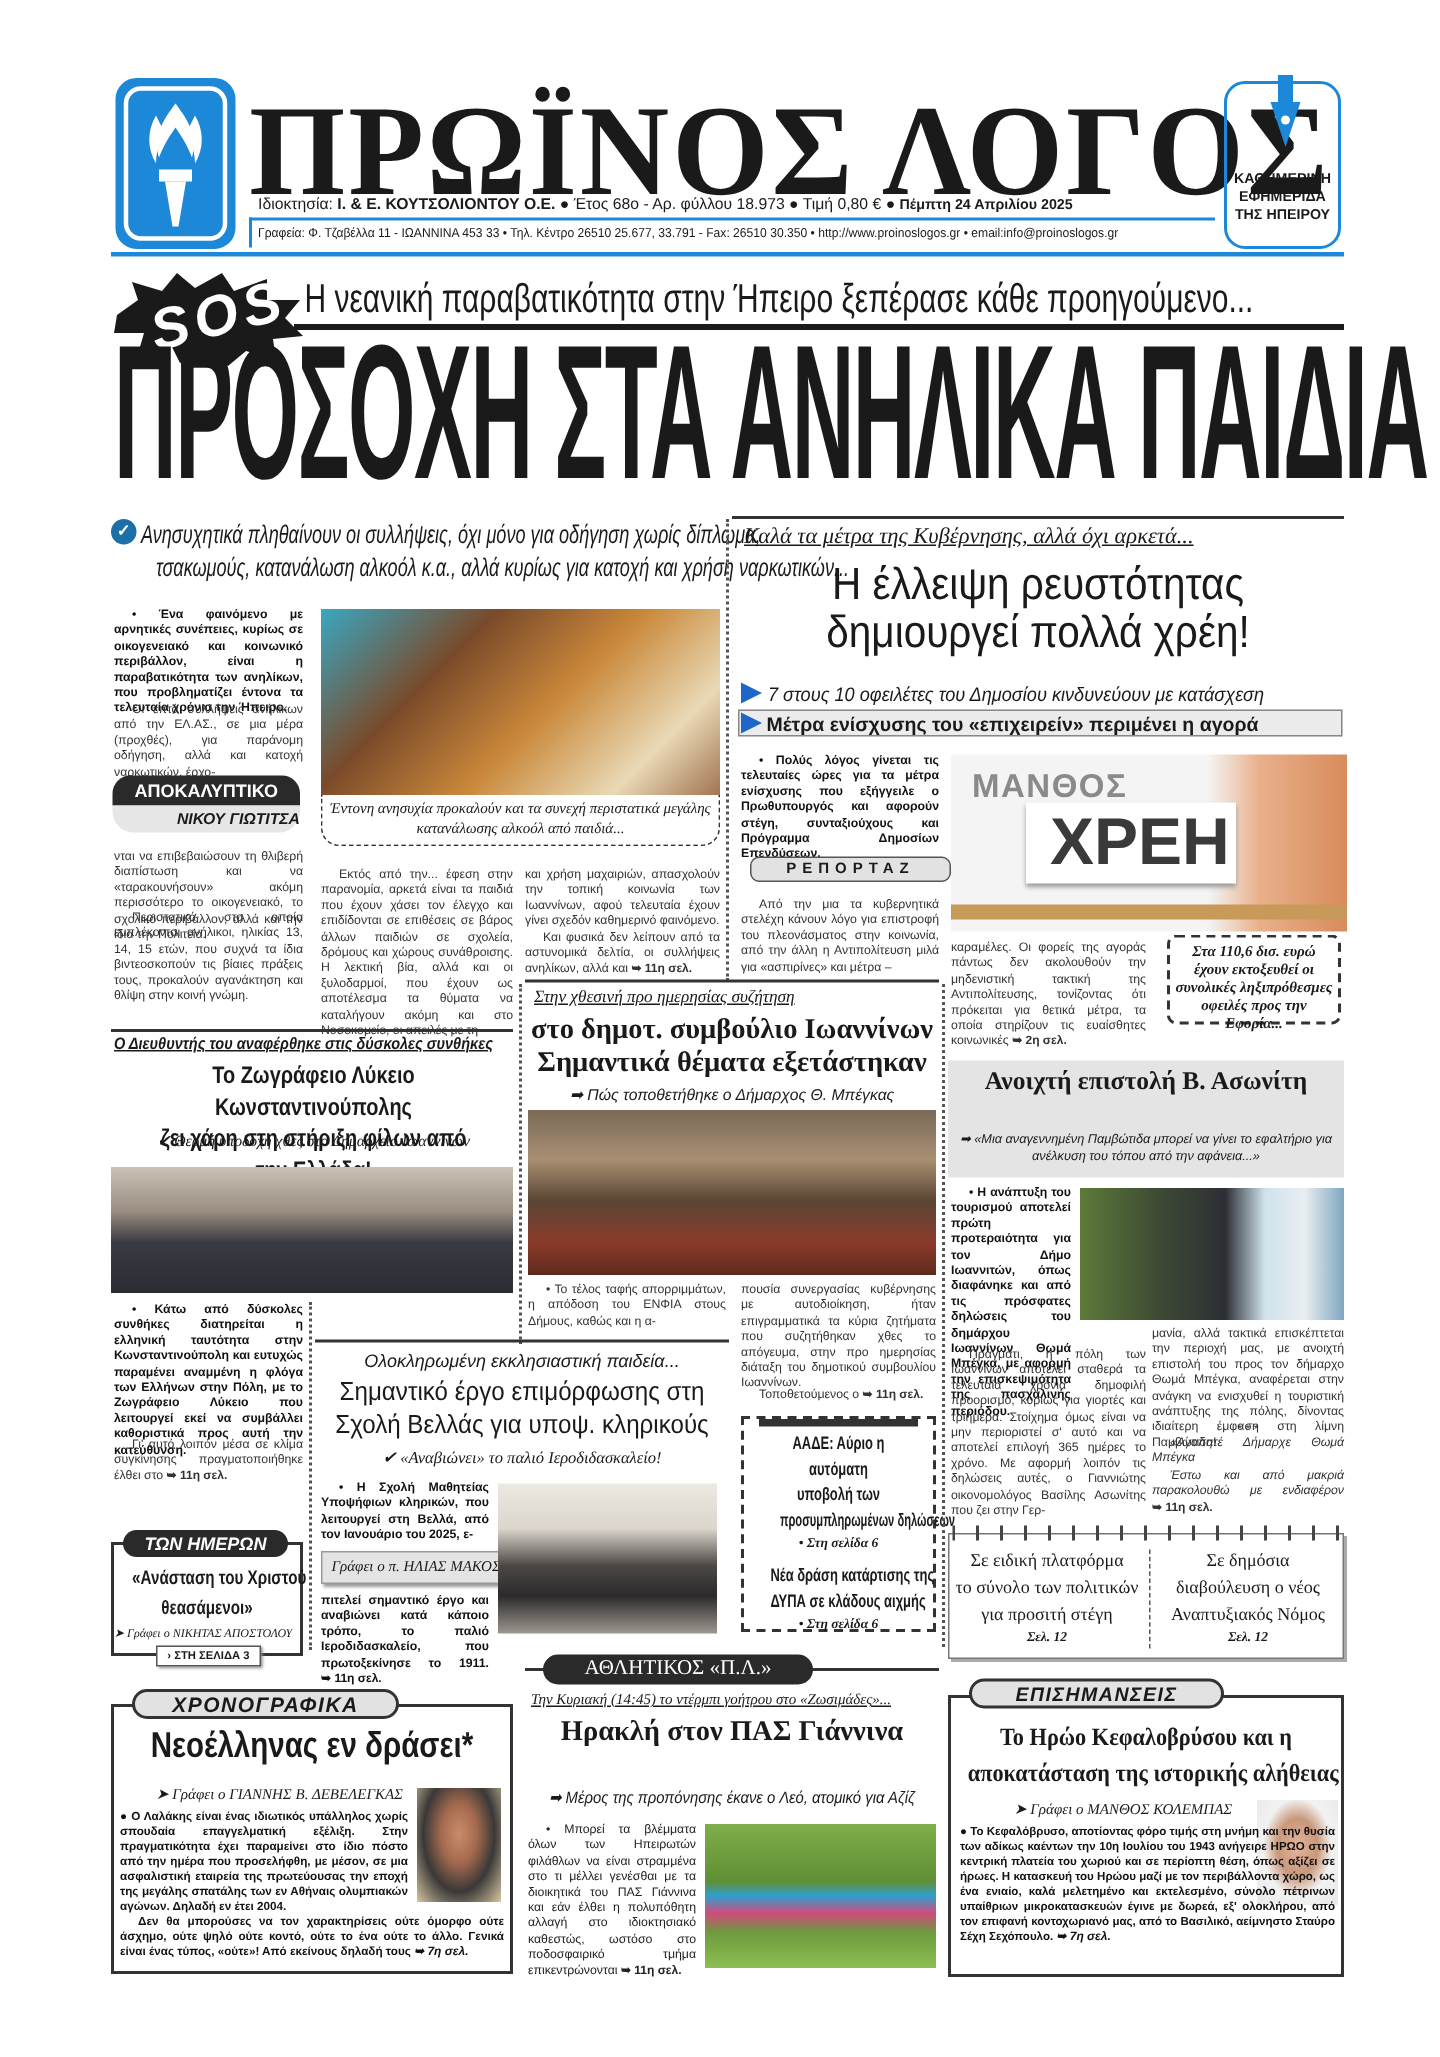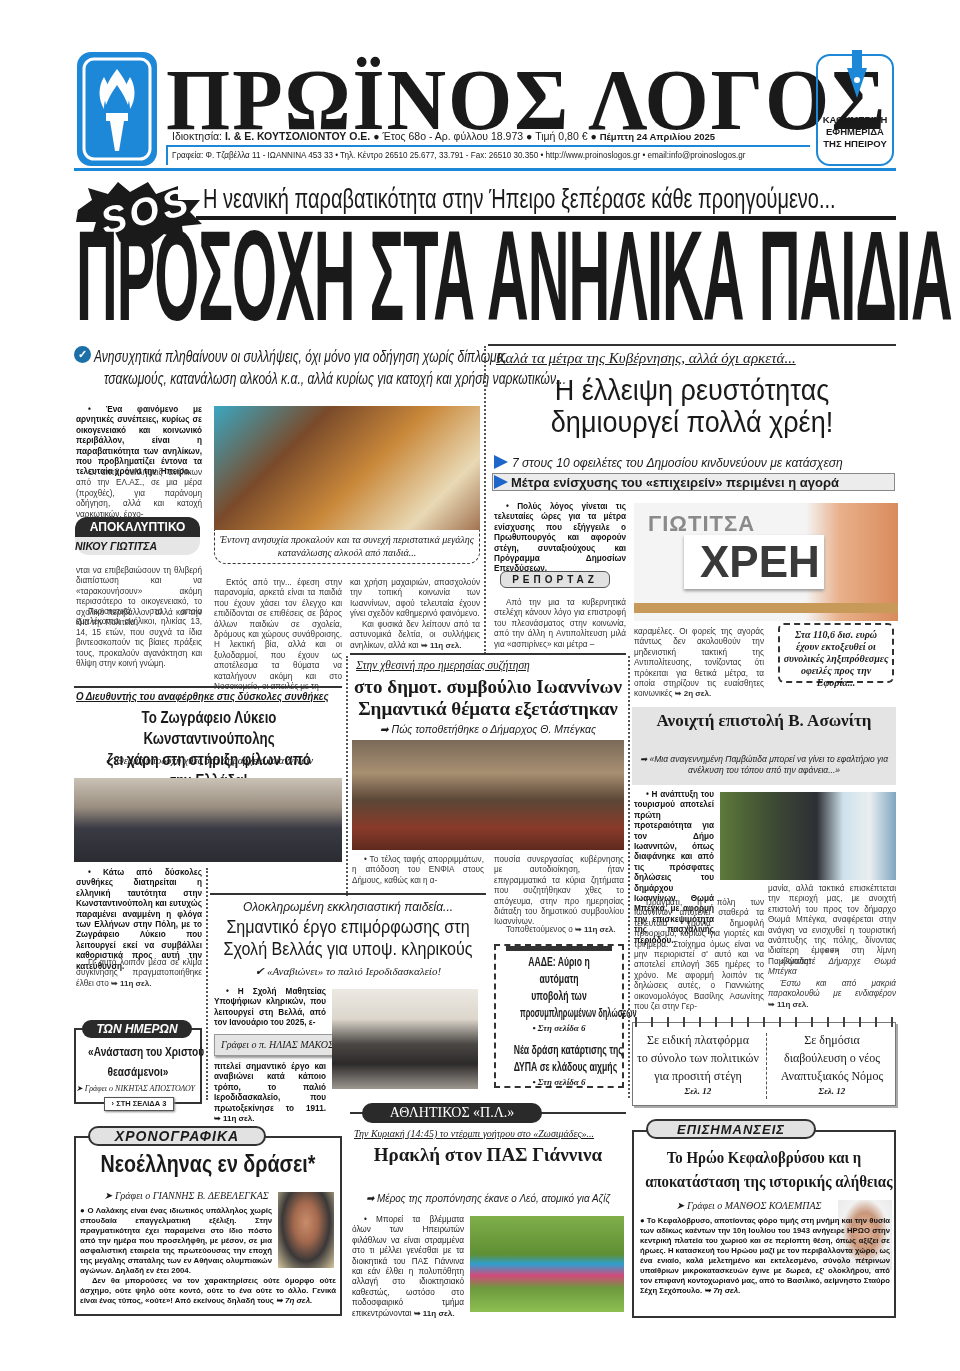--- a/index.html
+++ b/index.html
@@ -12,21 +12,21 @@
 .pg{font-weight:bold;font-size:8px;white-space:nowrap}
 .dotted-v{border-left:2px dotted #555}
 .rule{background:#333;height:2px}
 .photo{background:#888;overflow:hidden}
 
 .logo-box{border:3px solid #1e88d8;border-radius:14px;background:#1e88d8}
 .mast-title{font-family:"Liberation Serif",serif;font-weight:bold;font-size:86px;letter-spacing:2px;color:#1a1a1a;white-space:nowrap}
 .blue-line{background:#1e88d8}
 .kicker-it{font-style:italic;font-weight:normal;text-decoration:underline}
 .banner-pill{background:#2a2a2a;color:#fff;border-radius:16px;text-align:center;font-weight:bold}
-.grey-pill{background:#e6e6e6;border-radius:0 0 14px 14px;text-align:left;font-style:italic;font-weight:bold}
+.grey-pill{background:#e6e6e6;border-radius:0 0 14px 14px;text-align:right;font-style:italic;font-weight:bold}
 .dash-box{border:2px dashed #333}
 </style>
 </head>
 <body>
 
 <div class="abs logo-box" style="left:77px;top:52px;width:80px;height:114px;">
   <svg width="74" height="108" viewBox="0 0 74 108">
     <rect x="4" y="4" width="66" height="100" rx="10" fill="none" stroke="#fff" stroke-width="3"></rect>
     <path d="M37 14 C28 26 22 36 26 50 C30 40 33 36 37 30 C41 36 44 40 48 50 C52 36 46 26 37 14Z" fill="#fff"></path>
     <path d="M24 22 C18 32 18 44 24 54 C24 44 28 38 30 34Z" fill="#fff"></path>
@@ -100,24 +100,24 @@
 <div class="abs" style="left:488px;top:374px;width:408px;text-align:center;font-family:'Liberation Sans',sans-serif;font-size:30px;line-height:32px;">
   <div style="transform:scaleX(0.9)">Η έλλειψη ρευστότητας</div>
   <div style="transform:scaleX(0.9)">δημιουργεί πολλά χρέη!</div>
 </div>
 <div class="abs" style="left:494px;top:455px;width:0;height:0;border-top:7px solid transparent;border-bottom:7px solid transparent;border-left:14px solid #1e66c8;"></div>
 <div class="abs" style="left:512px;top:455px;font-size:13px;font-style:italic;white-space:nowrap;transform:scaleX(0.93);transform-origin:left top;">7 στους 10 οφειλέτες του Δημοσίου κινδυνεύουν με κατάσχεση</div>
 <div class="abs" style="left:492px;top:473px;width:403px;height:18px;background:#ececec;border:1px solid #888;"></div>
 <div class="abs" style="left:494px;top:475px;width:0;height:0;border-top:7px solid transparent;border-bottom:7px solid transparent;border-left:14px solid #1e66c8;"></div>
 <div class="abs" style="left:511px;top:475px;font-size:13px;font-weight:bold;white-space:nowrap;">Μέτρα ενίσχυσης του «επιχειρείν» περιμένει η αγορά</div>
 <div class="abs body-text bold indent" style="left:494px;top:502px;width:132px;">• Πολύς λόγος γίνεται τις τελευταίες ώρες για τα μέτρα ενίσχυσης που εξήγγειλε ο Πρωθυπουργός και αφορούν στέγη, συνταξιούχους και Πρόγραμμα Δημοσίων Επενδύσεων.</div>
-<div class="abs" style="left:500px;top:571px;width:110px;height:17px;border:1.5px solid #555;border-radius:6px;background:#e2e2e2;font-weight:bold;font-size:10px;letter-spacing:4px;text-align:center;line-height:15px;">ΡΕΠΟΡΤΑΖ</div>
+<div class="abs" style="left:500px;top:571px;width:134px;height:17px;border:1.5px solid #555;border-radius:6px;background:#e2e2e2;font-weight:bold;font-size:10px;letter-spacing:4px;text-align:center;line-height:15px;">ΡΕΠΟΡΤΑΖ</div>
 <div class="abs body-text indent" style="left:494px;top:598px;width:132px;">Από την μια τα κυβερνητικά στελέχη κάνουν λόγο για επιστροφή του πλεονάσματος στην κοινωνία, από την άλλη η Αντιπολίτευση μιλά για «ασπιρίνες» και μέτρα –</div>
 <div class="abs photo" style="left:634px;top:503px;width:264px;height:118px;background:linear-gradient(90deg,#f4f4f4 0%,#f4f4f4 65%,#e8b08a 78%,#d98b5c 100%);">
-  <div class="abs" style="left:14px;top:8px;font-size:22px;font-weight:bold;color:#8a8a8a;letter-spacing:1px;">ΓΙΩΤΙΤΣΑ</div>
+  <div class="abs" style="left:14px;top:8px;font-size:22px;font-weight:bold;color:#8a8a8a;letter-spacing:1px;">ΜΑΝΘΟΣ</div>
   <div class="abs" style="left:50px;top:32px;width:140px;height:54px;background:#fff;box-shadow:0 2px 3px #999;"></div>
   <div class="abs" style="left:66px;top:34px;font-size:44px;font-weight:bold;color:#3a3a3a;">ΧΡΕΗ</div>
   <div class="abs" style="left:0;top:100px;width:264px;height:10px;background:#c79a5a;"></div>
 </div>
 <div class="abs body-text" style="left:634px;top:627px;width:130px;">
   <span>καραμέλες. Οι φορείς της αγοράς πάντως δεν ακολουθούν την μηδενιστική τακτική της Αντιπολίτευσης, τονίζοντας ότι πρόκειται για θετικά μέτρα, τα οποία στηρίζουν τις ευαίσθητες κοινωνικές</span>
   <span class="pg">➥ 2η σελ.</span>
 </div>
 <div class="abs dash-box" style="left:778px;top:623px;width:116px;height:60px;border-radius:6px;background:#fff;text-align:center;font-family:'Liberation Serif',serif;font-style:italic;font-weight:bold;font-size:10px;line-height:12px;padding:4px 3px;">
   <span>Στα 110,6 δισ. ευρώ έχουν εκτοξευθεί οι συνολικές ληξιπρόθεσμες οφειλές προς την Εφορία...</span>

